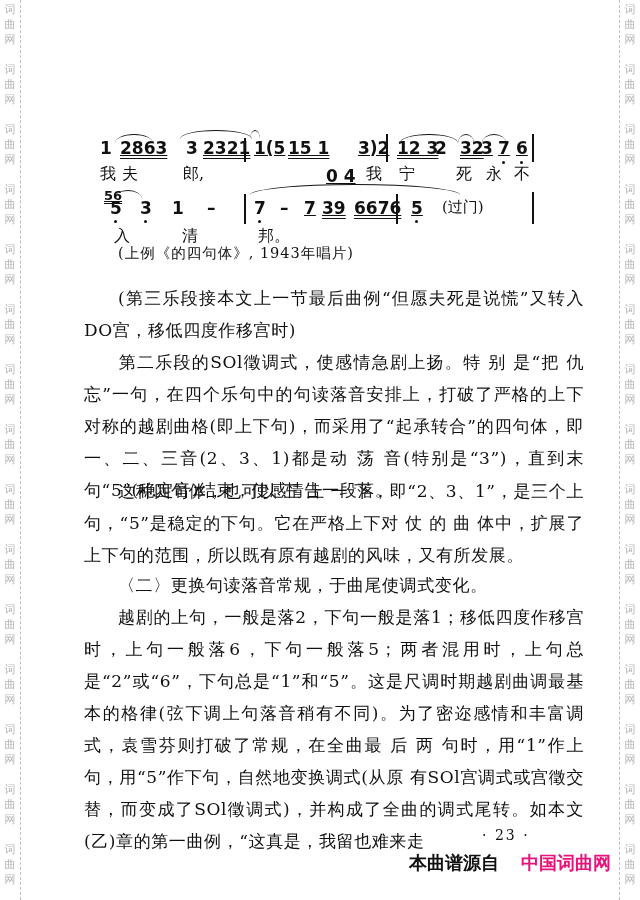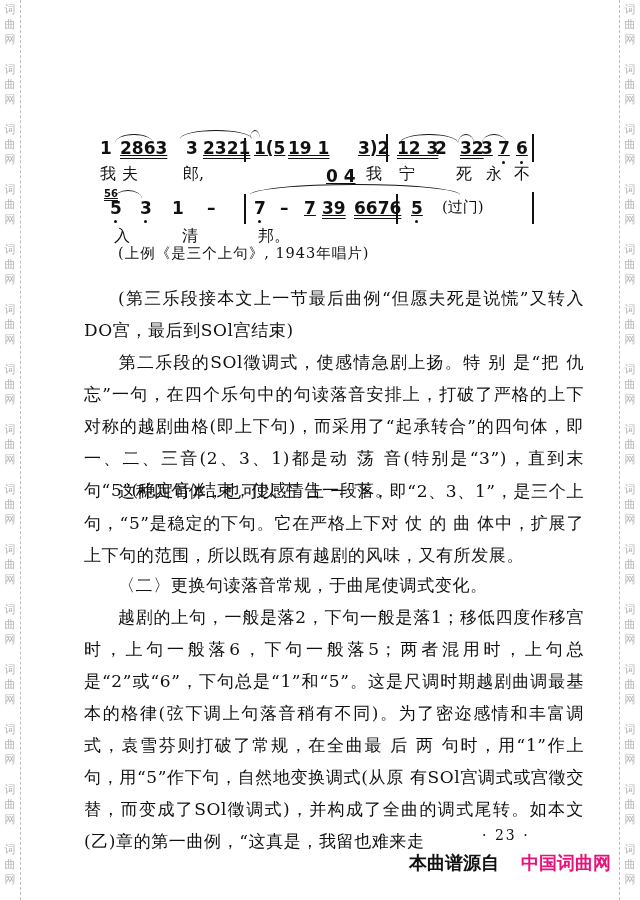--- a/index.html
+++ b/index.html
@@ -14,21 +14,21 @@
   .wm-group { position:absolute; left:0; width:20px; text-align:center; }
   .wm-char { display:block; font-size:11px; line-height:15px; color:#b5b5b5;
              font-family:"DejaVu Sans", sans-serif; }
 
   .score { position:absolute; left:100px; top:128px; width:480px; height:110px;
            font-family:"DejaVu Sans", "Liberation Sans", sans-serif; }
   .note { position:absolute; font-weight:bold; font-size:17px; }
   .lyric { position:absolute; font-size:16px; font-family:"DejaVu Serif", serif; }
   .barline { position:absolute; width:2px; background:#111; }
   .slur { position:absolute; border-top:1.5px solid #111; border-radius:50% 50% 0 0 / 100% 100% 0 0; height:8px; }
-  .grace { position:absolute; font-size:10px; font-weight:bold; }
+  .grace { position:absolute; font-size:13px; font-weight:bold; }
   .dotb { position:absolute; width:3px; height:3px; border-radius:50%; background:#111; }
 
   .caption { position:absolute; left:118px; top:244px; font-size:14.5px; letter-spacing:1px; }
   .para { position:absolute; left:84px; width:500px; font-size:17px; line-height:32px;
           letter-spacing:0.6px; text-align:justify; }
   .para .indent { display:inline-block; width:34px; }
   .pagenum { position:absolute; left:482px; top:827px; font-size:14px; letter-spacing:2px; }
   .footer { position:absolute; top:851px; left:409px; font-size:18px; font-weight:bold;
             font-family:"DejaVu Sans", sans-serif; white-space:nowrap; }
   .footer .src { color:#111; }
@@ -200,21 +200,21 @@
   <div class="slur" style="left:300px; top:6px; width:58px;"></div>
   <div class="slur" style="left:358px; top:6px; width:16px;"></div>
   <div class="slur" style="left:382px; top:6px; width:24px;"></div>
 
   <span class="note" style="left:0; top:10px;">1</span>
   <span class="note" style="left:20px; top:10px; text-decoration:underline double;">2863</span>
   <span class="note" style="left:86px; top:10px;">3</span>
   <span class="note" style="left:103px; top:10px; text-decoration:underline double;">2321</span>
   <div class="barline" style="left:144px; top:10px; height:24px;"></div>
   <span class="note" style="left:154px; top:10px; text-decoration:underline;">1(5</span>
-  <span class="note" style="left:188px; top:10px; text-decoration:underline double;">19 1</span>
+  <span class="note" style="left:188px; top:10px; text-decoration:underline double;">15 1</span>
   <span class="note" style="left:226px; top:10px; text-decoration:underline;margin-top:28px;">0 4</span>
   <span class="note" style="left:258px; top:10px; text-decoration:underline;text-align:right;">3)2</span>
   <div class="barline" style="left:286px; top:6px; height:28px;"></div>
   <span class="note" style="left:297px; top:10px; text-decoration:underline double;">12 3</span>
   <span class="note" style="left:335px; top:10px;">2</span>
   <span class="note" style="left:360px; top:10px; text-decoration:underline double;">32</span>
   <span class="note" style="left:381px; top:10px; text-decoration:underline;">3</span>
   <span class="note" style="left:398px; top:10px; text-decoration:underline;">7</span>
   <div class="dotb" style="left:402px; top:33px;"></div>
   <span class="note" style="left:416px; top:10px; text-decoration:underline;">6</span>
@@ -250,24 +250,24 @@
   <span class="note" style="left:311px; top:70px; text-decoration:underline;">5</span>
   <div class="dotb" style="left:315px; top:92px;"></div>
   <span class="lyric" style="left:342px; top:70px; font-size:15px;">(过门)</span>
   <div class="barline" style="left:432px; top:64px; height:32px;"></div>
 
   <span class="lyric" style="left:14px; top:98px;">入</span>
   <span class="lyric" style="left:82px; top:98px;">清</span>
   <span class="lyric" style="left:158px; top:98px;">邦。</span>
 </div>
 
-<div class="caption">(上例《是三个上句》, 1943年唱片)</div>
+<div class="caption">(上例《的四句体》, 1943年唱片)</div>
 
 <div class="para" style="top:282px;">
-  <span class="indent"></span><span>(第三乐段接本文上一节最后曲例“但愿夫死是说慌”又转入DO宫，最后到SOl宫结束)</span>
+  <span class="indent"></span><span>(第三乐段接本文上一节最后曲例“但愿夫死是说慌”又转入DO宫，移低四度作移宫时)</span>
 </div>
 <div class="para" style="top:346px;">
   <span class="indent"></span><span>第二乐段的SOl徵调式，使感情急剧上扬。特 别 是“把 仇忘”一句，在四个乐句中的句读落音安排上，打破了严格的上下对称的越剧曲格(即上下句)，而采用了“起承转合”的四句体，即一、二、三音(2、3、1)都是动 荡 音(特别是“3”)，直到末句“5”(稳定音)结束，使感情告一段落。</span>
 </div>
 <div class="para" style="top:475px;">
   <span class="indent"></span><span>这种四句体，也可以 三 上 一 下，即“2、3、1”，是三个上句，“5”是稳定的下句。它在严格上下对 仗 的 曲 体中，扩展了上下句的范围，所以既有原有越剧的风味，又有所发展。</span>
 </div>
 <div class="para" style="top:569px;">
   <span class="indent"></span><span>〈二〉更换句读落音常规，于曲尾使调式变化。</span>
 </div>

